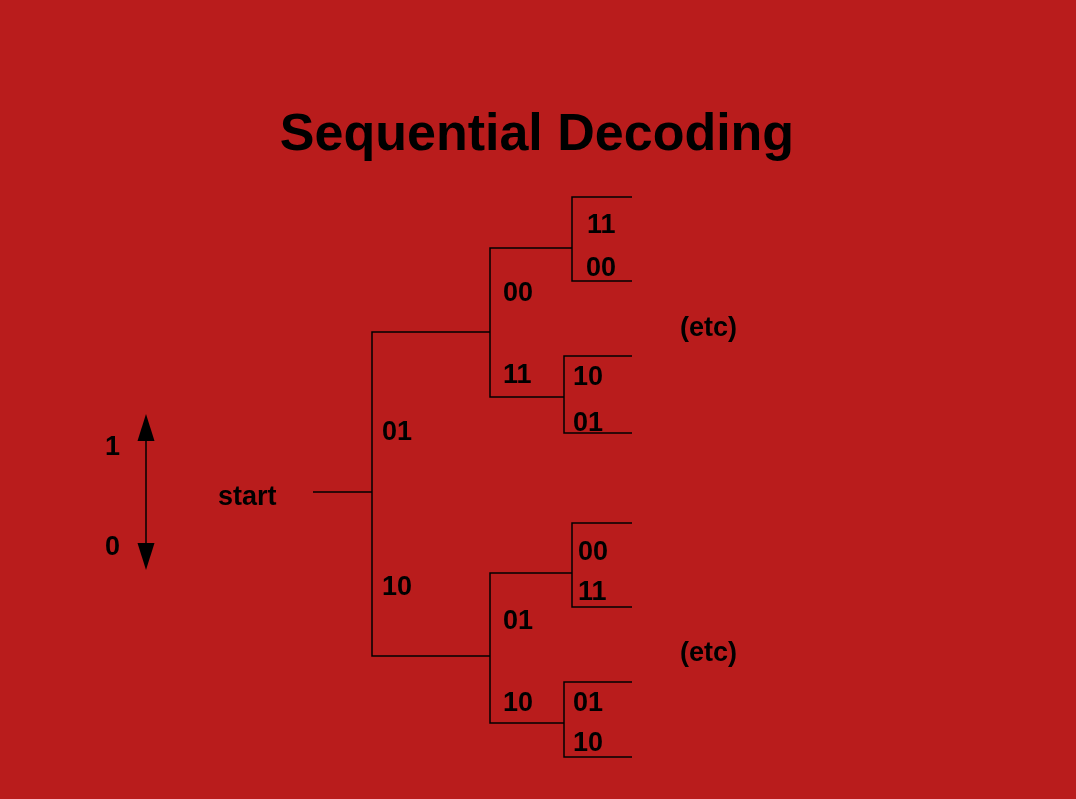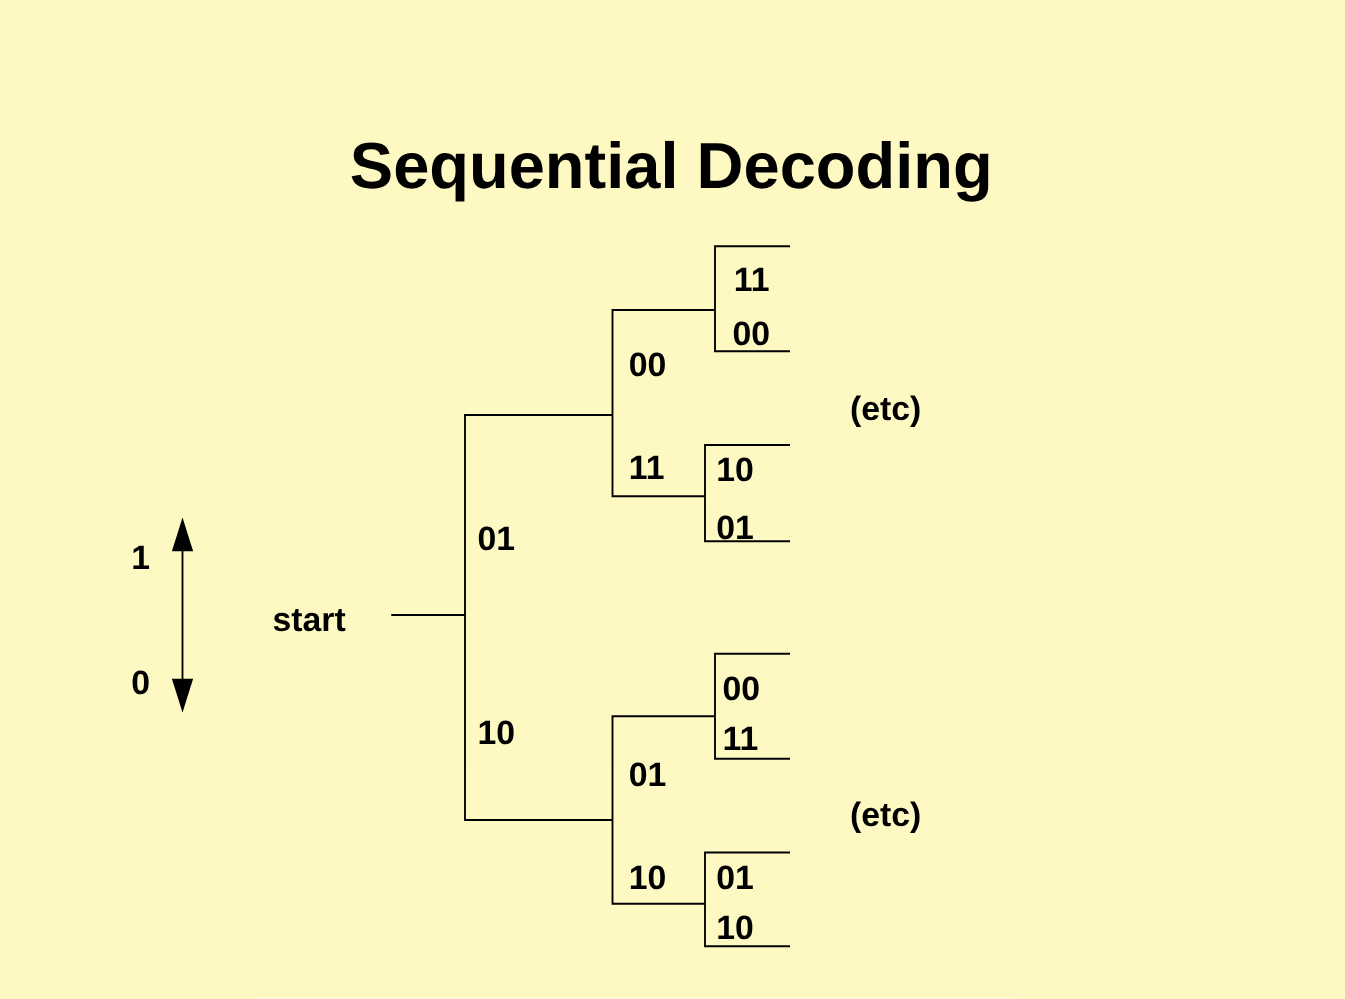--- a/index.html
+++ b/index.html
@@ -4,21 +4,21 @@
 <style>
   html, body {
     margin: 0;
     padding: 0;
     background: #ffffff;
   }
   .page {
     position: relative;
     width: 1076px;
     height: 799px;
-    background: #fef9c3;
+    background: #b91c1c;
     overflow: hidden;
     font-family: "Liberation Sans", sans-serif;
   }
   svg text {
     font-family: "Liberation Sans", sans-serif;
     font-weight: bold;
     fill: #000000;
   }
   .title-text { font-size: 52px; }
   .label-text { font-size: 27px; }

